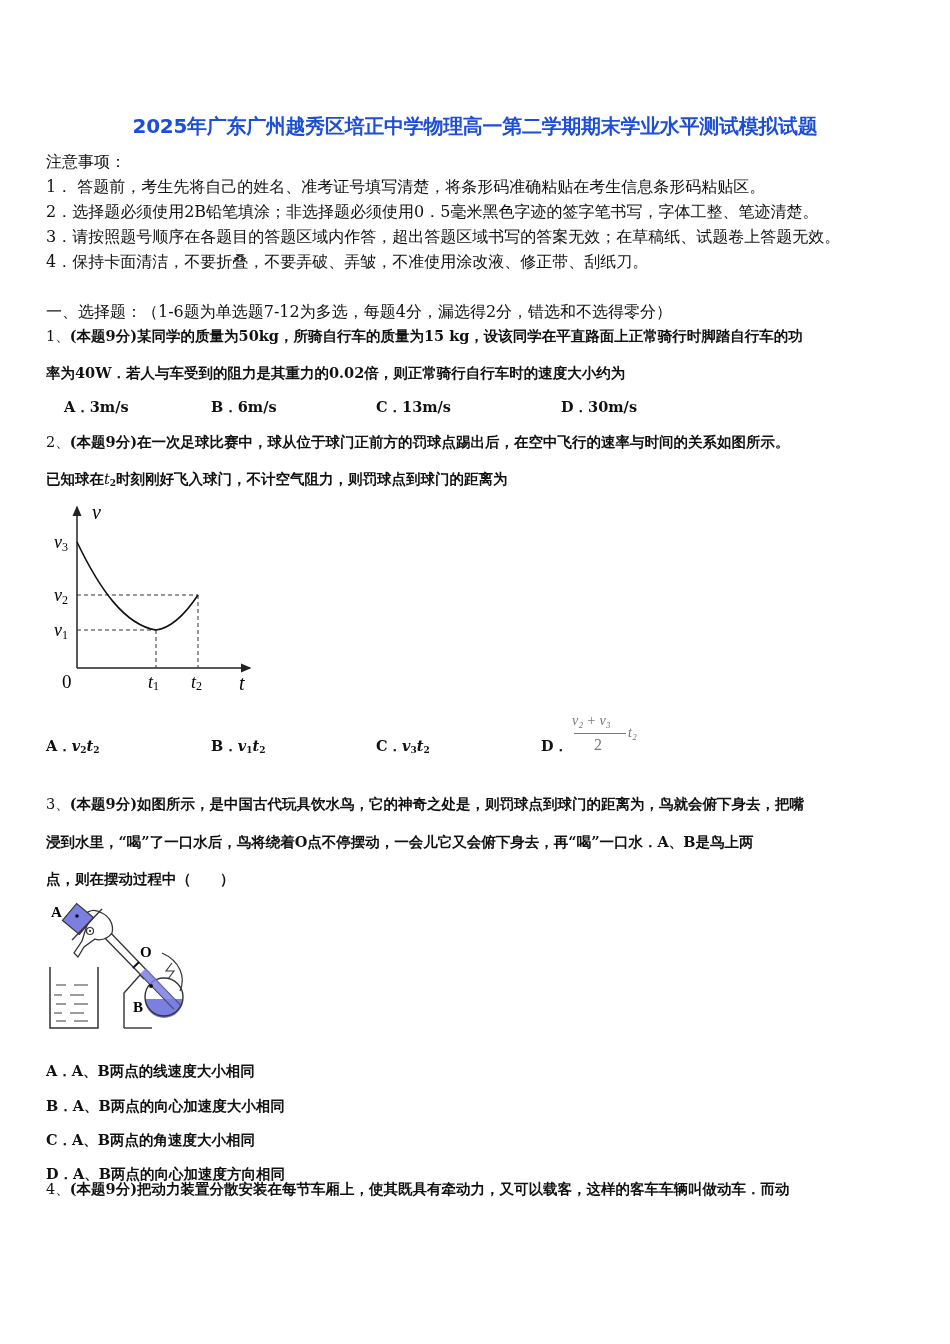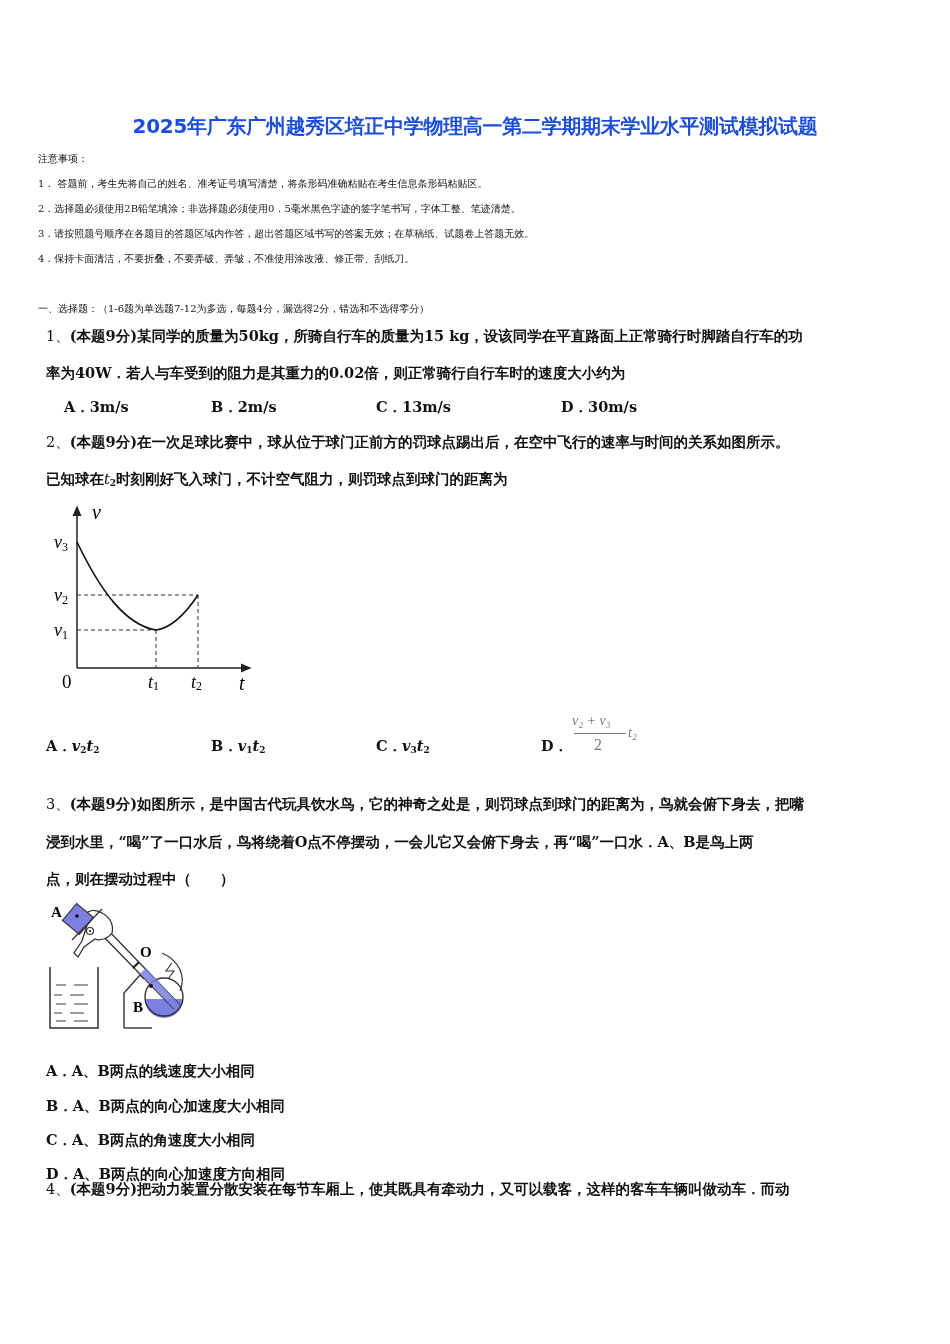--- a/index.html
+++ b/index.html
@@ -7,21 +7,21 @@
     width: 950px; height: 1344px; position: relative; overflow: hidden;
     font-family: "DejaVu Serif", "Liberation Serif", serif;
     color: #111;
   }
   .abs { position: absolute; white-space: nowrap; }
   .title {
     left: 0; width: 950px; top: 113px; text-align: center;
     font-family: "DejaVu Sans", "Liberation Sans", sans-serif;
     font-weight: bold; font-size: 20px; letter-spacing: -0.3px; color: #1d4ed8;
   }
-  .line { font-size: 10px; left: 38px; color: #111; }
+  .line { font-size: 16px; left: 46px; color: #111; }
   .q { font-size: 14.5px; left: 46px; }
   .bold { font-weight: bold; }
   .opt { font-size: 14.5px; font-weight: bold; }
   .opt i { font-style: italic; }
   sub { font-size: 9px; vertical-align: -2px; }
   .frac { position: absolute; left: 572px; top: 713px; font-family: "Liberation Serif", serif; color: #777; font-style: italic; font-size: 14px; }
   .frac .num { position: absolute; left: 0; top: 0; white-space: nowrap; }
   .frac .bar { position: absolute; left: 2px; top: 20px; width: 52px; height: 1px; background: #777; }
   .frac .den { position: absolute; left: 22px; top: 23px; font-style: normal; font-size: 16px; }
   .frac .t2 { position: absolute; left: 56px; top: 12px; }
@@ -38,21 +38,21 @@
 <div class="abs line" style="top:227px;">3．请按照题号顺序在各题目的答题区域内作答，超出答题区域书写的答案无效；在草稿纸、试题卷上答题无效。</div>
 <div class="abs line" style="top:252px;">4．保持卡面清洁，不要折叠，不要弄破、弄皱，不准使用涂改液、修正带、刮纸刀。</div>
 
 <div class="abs line" style="top:302px;">一、选择题：（1-6题为单选题7-12为多选，每题4分，漏选得2分，错选和不选得零分）</div>
 
 <div class="abs q" style="top:327px;">
   <span>1、</span><span class="bold">(本题9分)</span><span class="bold">某同学的质量为50kg，所骑自行车的质量为15 kg，设该同学在平直路面上正常骑行时脚踏自行车的功</span>
 </div>
 <div class="abs q bold" style="top:364px;">率为40W．若人与车受到的阻力是其重力的0.02倍，则正常骑行自行车时的速度大小约为</div>
 <div class="abs opt" style="top:398px; left:64px;"><span>A．</span><span>3m/s</span></div>
-<div class="abs opt" style="top:398px; left:211px;"><span>B．</span><span>2m/s</span></div>
+<div class="abs opt" style="top:398px; left:211px;"><span>B．</span><span>6m/s</span></div>
 <div class="abs opt" style="top:398px; left:376px;"><span>C．</span><span>13m/s</span></div>
 <div class="abs opt" style="top:398px; left:561px;"><span>D．</span><span>30m/s</span></div>
 
 <div class="abs q" style="top:433px;">
   <span>2、</span><span class="bold">(本题9分)</span><span class="bold">在一次足球比赛中，球从位于球门正前方的罚球点踢出后，在空中飞行的速率与时间的关系如图所示。</span>
 </div>
 <div class="abs q bold" style="top:470px;">
   <span>已知球在</span><i style="font-weight:normal;">t</i><sub>2</sub><span>时刻刚好飞入球门，不计空气阻力，则罚球点到球门的距离为</span>
 </div>
 

